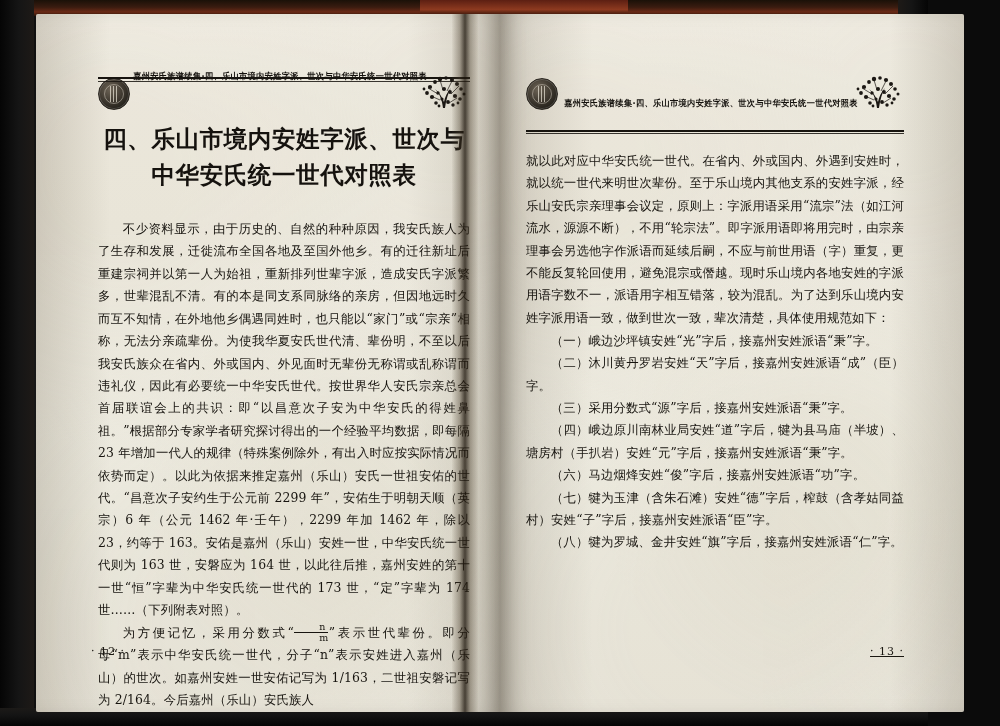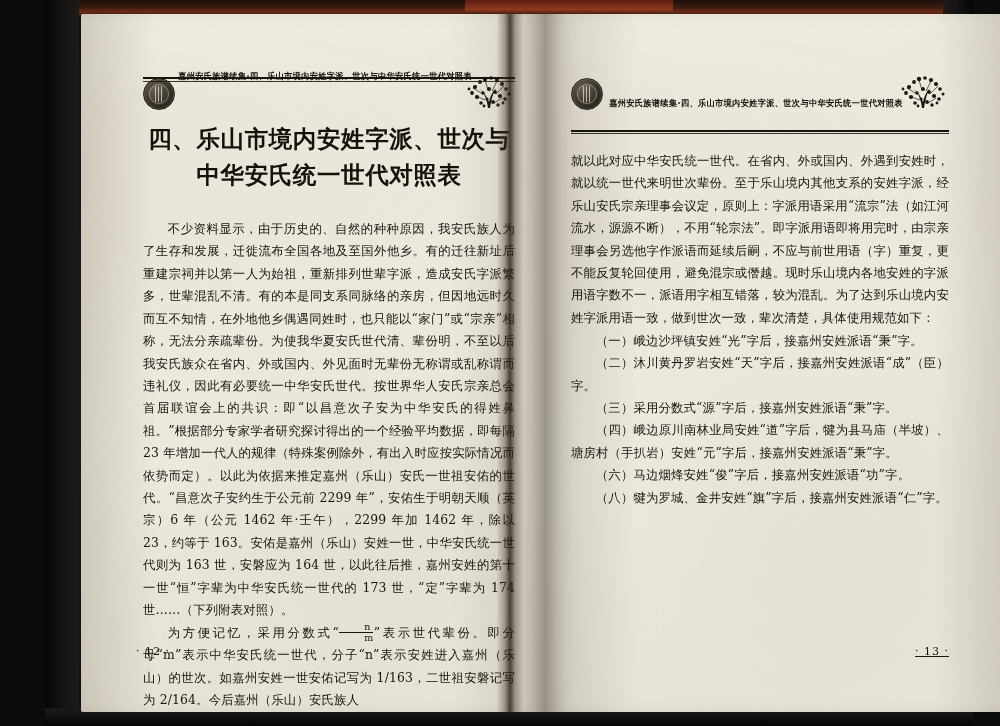--- a/index.html
+++ b/index.html
@@ -13,21 +13,20 @@
     overflow: hidden;
     font-family: "DejaVu Serif", "Liberation Serif", serif;
   }
 
   
   #book-scan {
     position: relative;
     width: 928px;
     height: 726px;
     background: #121212;
-    margin-left: 45px;
   }
 
   
   .desk {
     position: absolute;
     inset: 0;
     background:
       radial-gradient(ellipse 120% 90% at 50% 50%, #242424 0%, #0d0d0d 72%, #050505 100%);
   }
 
@@ -409,20 +408,21 @@
 
         <div class="col">
 
           <p class="para noindent">就以此对应中华安氏统一世代。在省内、外或国内、外遇到安姓时，就以统一世代来明世次辈份。至于乐山境内其他支系的安姓字派，经乐山安氏宗亲理事会议定，原则上：字派用语采用“流宗”法（如江河流水，源源不断），不用“轮宗法”。即字派用语即将用完时，由宗亲理事会另选他字作派语而延续后嗣，不应与前世用语（字）重复，更不能反复轮回使用，避免混宗或僭越。现时乐山境内各地安姓的字派用语字数不一，派语用字相互错落，较为混乱。为了达到乐山境内安姓字派用语一致，做到世次一致，辈次清楚，具体使用规范如下：</p>
 
           <p class="item">（一）峨边沙坪镇安姓“光”字后，接嘉州安姓派语“秉”字。</p>
           <p class="item">（二）沐川黄丹罗岩安姓“天”字后，接嘉州安姓派语“成”（臣）字。</p>
           <p class="item">（三）采用分数式“源”字后，接嘉州安姓派语“秉”字。</p>
           <p class="item">（四）峨边原川南林业局安姓“道”字后，犍为县马庙（半坡）、塘房村（手扒岩）安姓“元”字后，接嘉州安姓派语“秉”字。</p>
           <p class="item">（六）马边烟烽安姓“俊”字后，接嘉州安姓派语“功”字。</p>
+          <p class="item">（七）犍为玉津（含朱石滩）安姓“德”字后，榨鼓（含孝姑同益村）安姓“子”字后，接嘉州安姓派语“臣”字。</p>
           <p class="item">（八）犍为罗城、金井安姓“旗”字后，接嘉州安姓派语“仁”字。</p>
 
         </div>
       </div>
 
       <div class="folio">· 13 ·</div>
     </div>
 
   </div>
 

